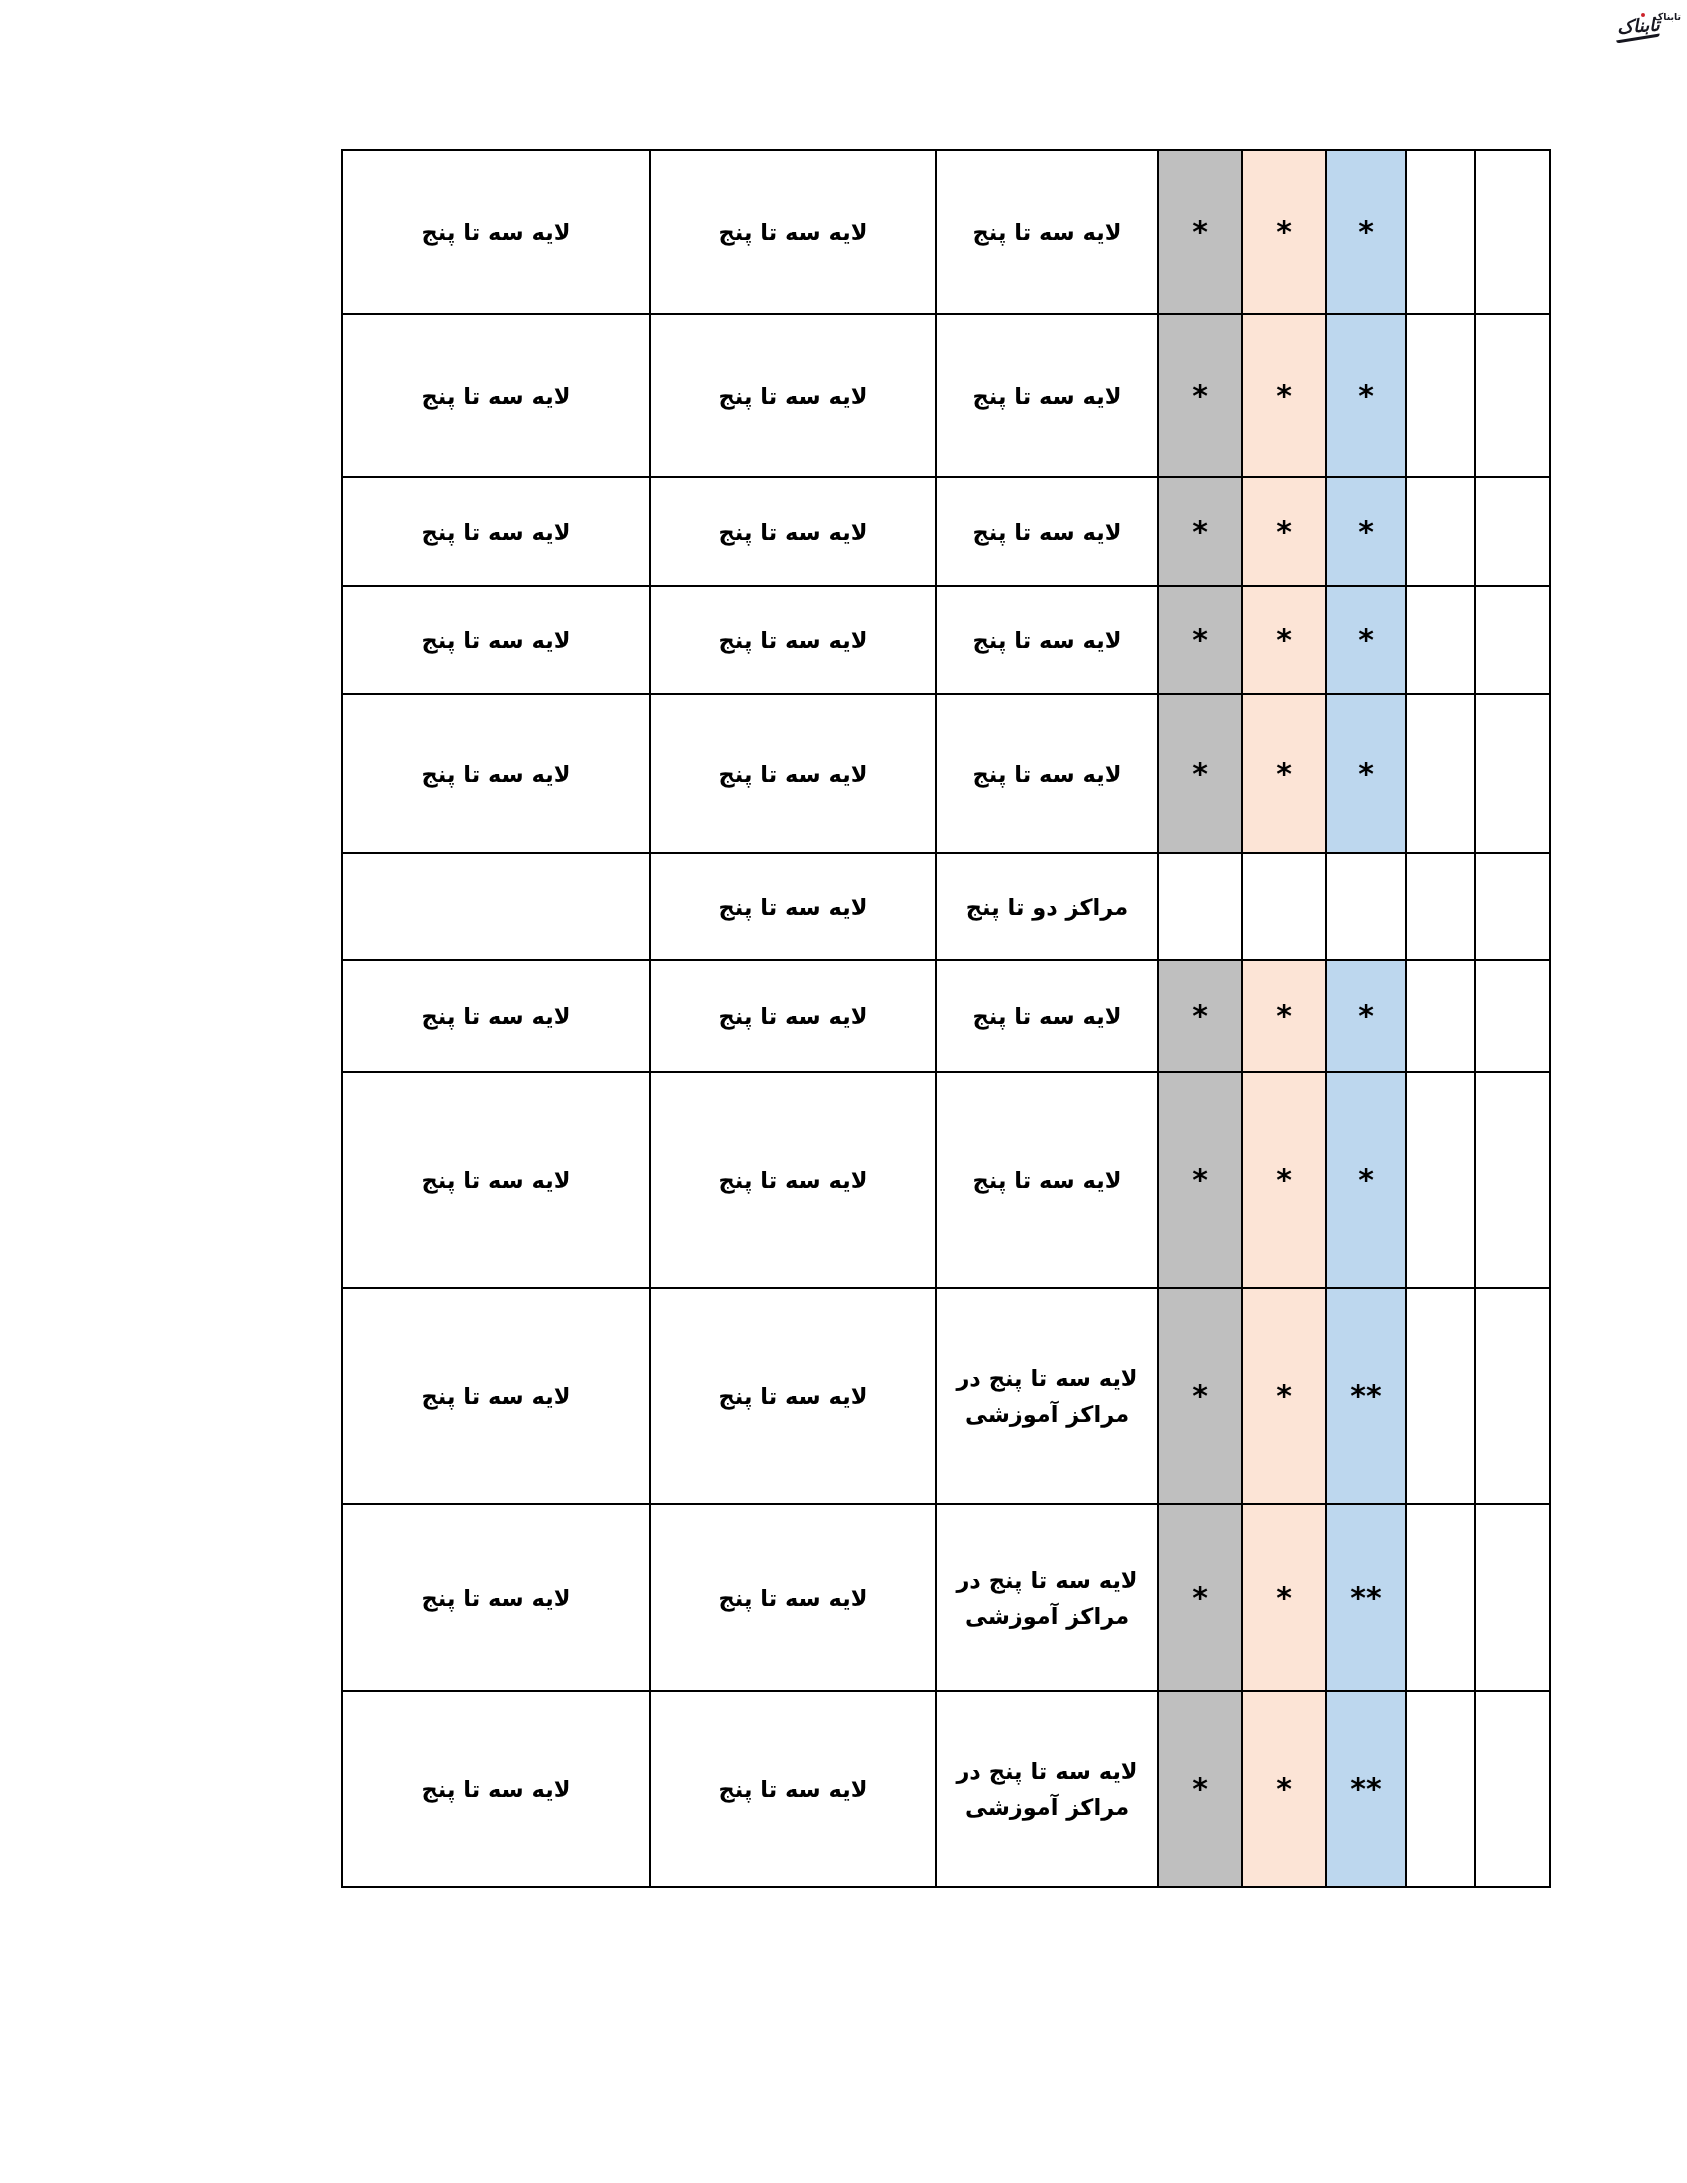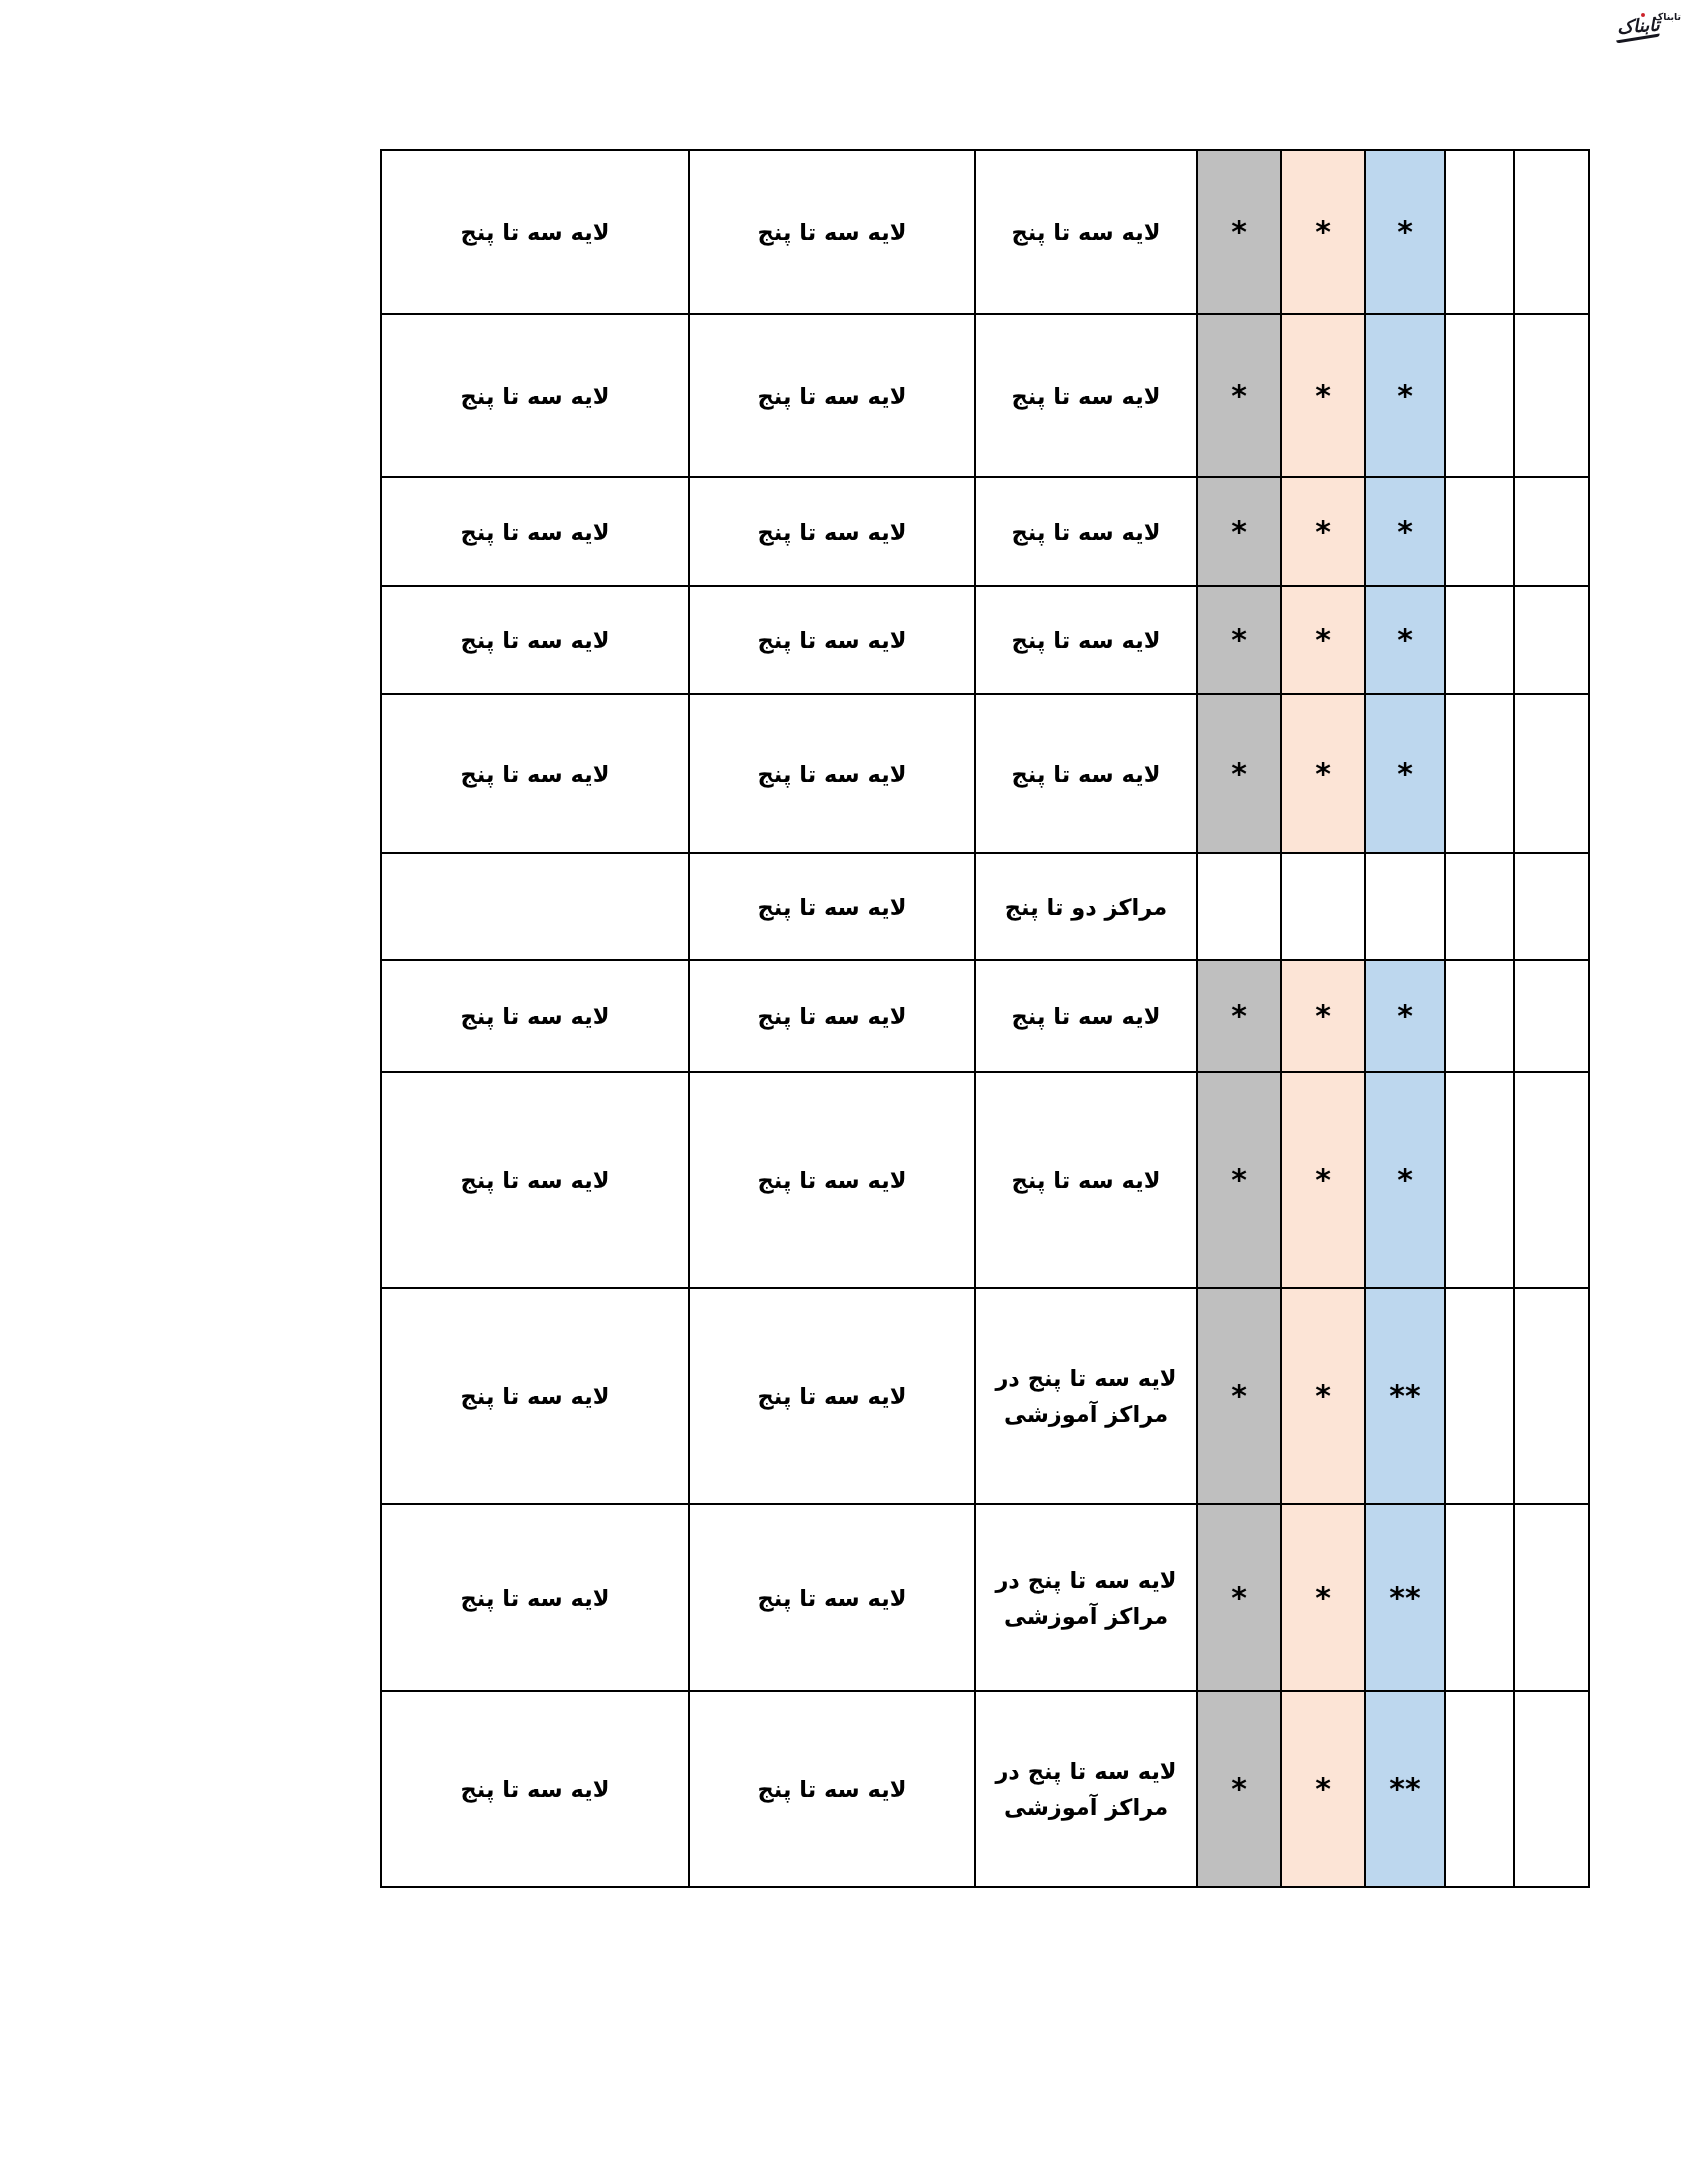--- a/index.html
+++ b/index.html
@@ -19,21 +19,20 @@
   .logo-dot { position: absolute; left: 24px; top: 2.6px; width: 4px; height: 4px; border-radius: 50%;
               background: var(--logo-accent, #c22); }
   .logo-swoosh { position: absolute; left: -1.3px; bottom: 0; width: 44px; height: 2.6px;
                  background: #16161f; border-radius: 0 0 6.6px 6.6px; transform: rotate(-9deg); }
 
   
   table.grid {
     position: absolute; left: 341px; top: 149px; width: 1209px;
     border-collapse: collapse; table-layout: fixed;
     border: 2.6px solid var(--border, #000);
-    margin-left: 39px;
   }
   .grid td {
     border: 2.6px solid var(--border, #000);
     padding: 0; text-align: center; vertical-align: middle; overflow: hidden;
     color: #000;
   }
   .grid td.t {
     font-weight: bold; font-size: 22.5px; line-height: 1.6;
     direction: rtl; white-space: pre-line;
   }

